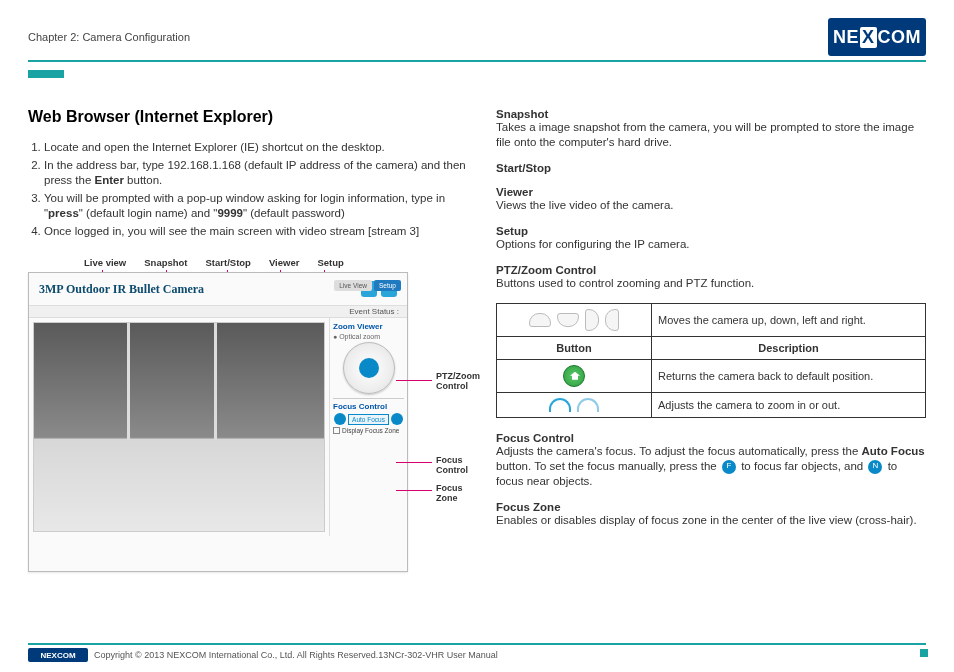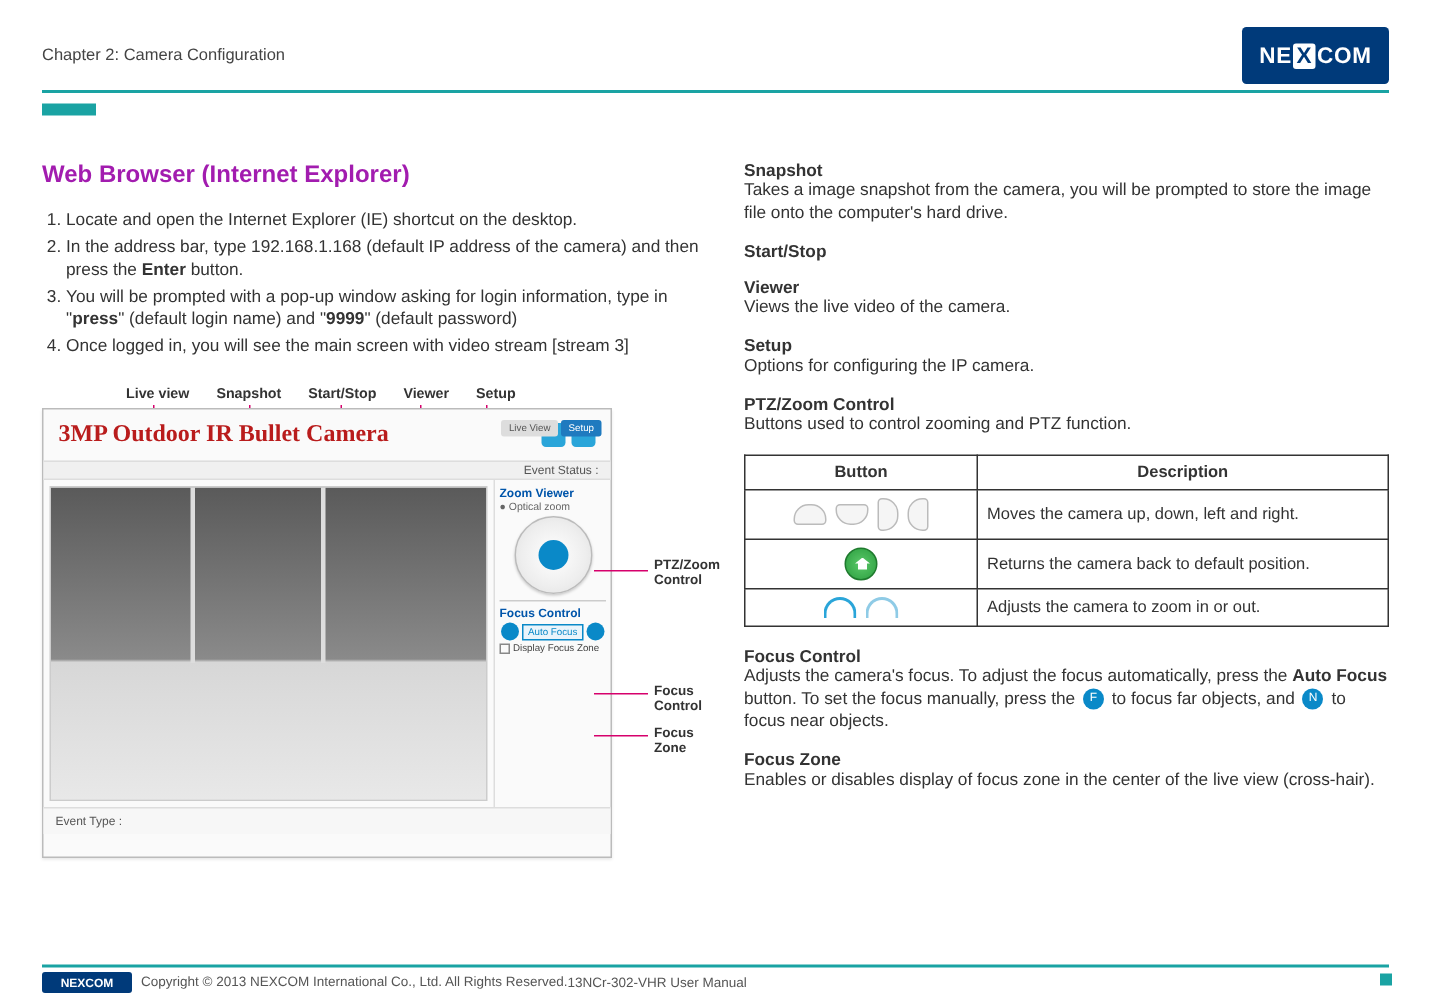--- a/index.html
+++ b/index.html
@@ -1,35 +1,35 @@
 <!DOCTYPE html>
 <html><head>
 <meta charset="utf-8">
 <style>
   * { box-sizing: border-box; margin: 0; padding: 0; }
   body { font-family: Arial, Helvetica, sans-serif; background: #fff; width: 954px; height: 672px; position: relative; color: #333; }
   .page { padding: 18px 28px 0 28px; }
   .top-row { display: flex; justify-content: space-between; align-items: center; gap: 44px; }
   .chapter { font-size: 11px; color: #444; }
-  .logo { width: 98px; height: 38px; background: #003a7a; color:#fff; display:flex; align-items:center; justify-content:center; border-radius:3px; font-weight:bold; font-size:15px; letter-spacing:0.5px; }
+  .logo { width: 98px; height: 38px; background: #003a7a; color:#fff; display:flex; align-items:center; justify-content:center; border-radius:3px; font-weight:bold; font-size:18px; letter-spacing:0.5px; }
   .logo span.x { background:#fff; color:#003a7a; padding:0 2px; margin:0 1px; border-radius:2px; }
   .hr-teal { height:2px; background:#1aa3a3; margin-top:4px; }
   .tab-strip { margin-top:2px; height:8px; }
   .tab-strip .tab { display:inline-block; width:36px; height:8px; background:#1aa3a3; }
   .columns { display:flex; gap:28px; margin-top:36px; }
   .col-left { width:440px; }
   .col-right { flex:1; }
-  h2.section-title { font-size:16px; color:#a21caf; font-weight:bold; margin-bottom:14px; }
+  h2.section-title { font-size:16px; color:#000000; font-weight:bold; margin-bottom:14px; }
   ol.steps { font-size:11.5px; line-height:1.35; padding-left:16px; }
   ol.steps li { margin-bottom:2px; }
   .label-row { display:flex; gap:18px; font-size:9.5px; font-weight:bold; margin:18px 0 4px 56px; }
   .screenshot-wrap { position:relative; }
   .screenshot { width:380px; height:300px; border:1px solid #bbb; background:#fafafa; position:relative; box-shadow:0 1px 2px rgba(0,0,0,.1); }
   .ss-titlebar { padding:8px 10px; display:flex; justify-content:space-between; align-items:center; }
-  .ss-title { font-family:Georgia, serif; color:#b91c1c; font-weight:bold; font-size:16px; }
+  .ss-title { font-family:Georgia, serif; color:#0c4a6e; font-weight:bold; font-size:12px; }
   .ss-title-icons { display:flex; gap:4px; }
   .ico { width:16px; height:16px; background:#2aa5d9; border-radius:3px; }
   .ss-event { font-size:8px; text-align:right; padding:1px 8px; color:#555; border-top:1px solid #ddd; border-bottom:1px solid #ddd; background:#f0f0f0; }
   .ss-body { display:flex; height:218px; }
   .ss-video { flex:1; background:linear-gradient(180deg,#5a5a5a 0%,#8a8a8a 55%,#d7d7d7 56%,#e8e8e8 100%); position:relative; margin:4px; border:1px solid #ccc; }
   .ss-video::before { content:""; position:absolute; left:32%; top:0; width:3px; height:56%; background:#ddd; }
   .ss-video::after { content:""; position:absolute; left:62%; top:0; width:3px; height:56%; background:#ddd; }
   .ss-side { width:78px; border-left:1px solid #ddd; padding:3px; font-size:7px; }
   .ss-panel-title { color:#0055aa; font-weight:bold; font-size:8px; margin:1px 0 2px; }
   .ss-opt { color:#666; font-size:7px; margin-bottom:2px; }
@@ -130,21 +130,20 @@
                 <div class="fbtn"></div>
                 <div class="autofocus">Auto Focus</div>
                 <div class="fbtn"></div>
               </div>
               <div class="displayfz">
                   <span class="cb"></span>
                   <span>Display Focus Zone</span>
                 </div>
             </div>
           </div>
-          <div class="ss-footer">Event Type :</div>
         </div>
 
         <div class="annot-line" style="left:368px; top:108px; width:36px;"></div>
         <div class="annot" style="left:408px; top:100px;"><span>PTZ/Zoom Control</span></div>
         <div class="annot-line" style="left:368px; top:190px; width:36px;"></div>
         <div class="annot" style="left:408px; top:184px;"><span>Focus Control</span></div>
         <div class="annot-line" style="left:368px; top:218px; width:36px;"></div>
         <div class="annot" style="left:408px; top:212px;"><span>Focus Zone</span></div>
       </div>
     </div>
@@ -166,34 +165,34 @@
           <div class="dd">Options for configuring the IP camera.</div>
         </div>
       <div class="desc-block">
           <div class="dt">PTZ/Zoom Control</div>
           <div class="dd">Buttons used to control zooming and PTZ function.</div>
         </div>
 
       <table class="btntable">
         <tbody>
             <tr>
-              <th>Button</th>
-              <th>Description</th>
-            </tr>
-        <tr>
           <td style="width:155px">
                 <div class="btncell">
             <span class="dir-arrow"></span>
             <span class="dir-arrow" style="transform:rotate(180deg)"></span>
             <span class="dir-arrow lr"></span>
             <span class="dir-arrow lr" style="transform:rotate(180deg)"></span>
           </div>
               </td>
           <td>Moves the camera up, down, left and right.</td>
         </tr>
+        <tr>
+              <th>Button</th>
+              <th>Description</th>
+            </tr>
         <tr>
           <td>
                 <div class="btncell">
                   <span class="home-icon"></span>
                 </div>
               </td>
           <td>Returns the camera back to default position.</td>
         </tr>
         <tr>
           <td>

